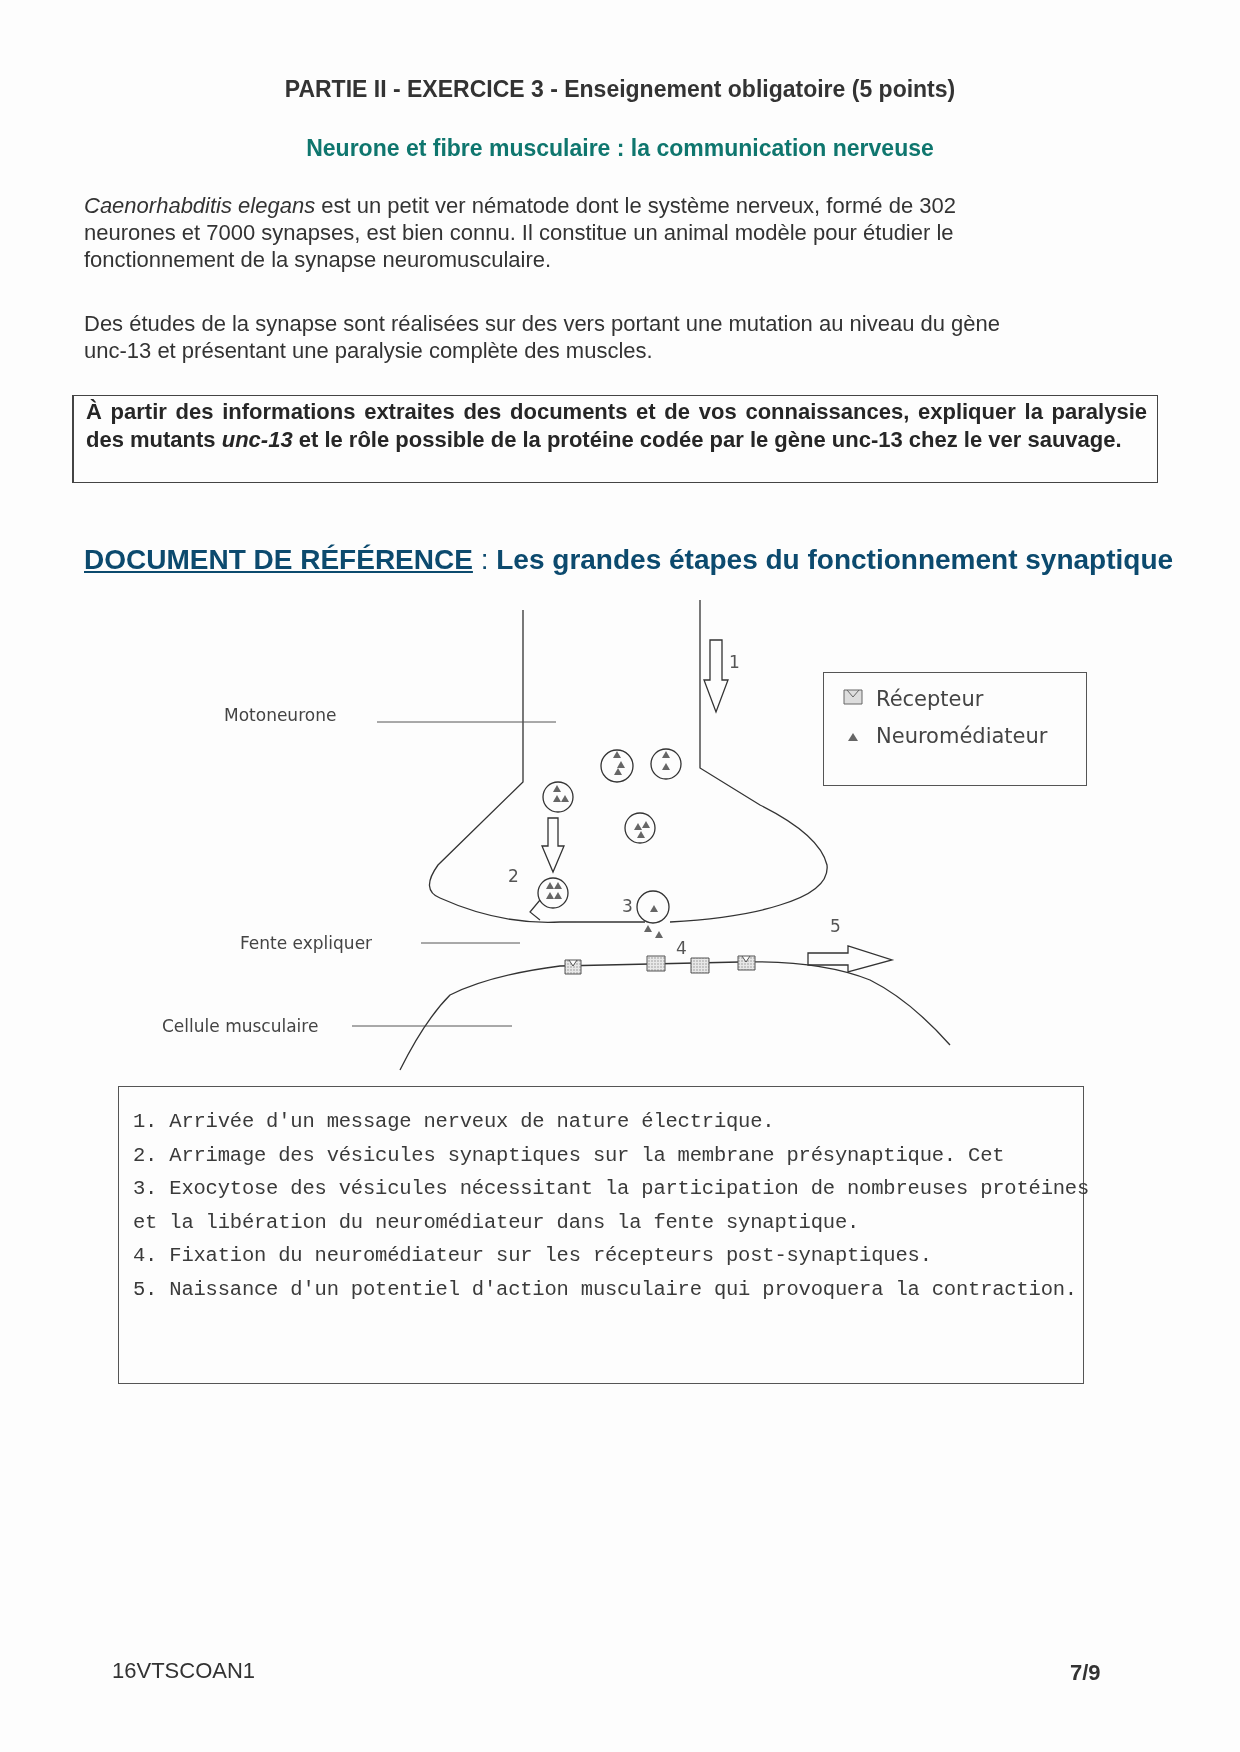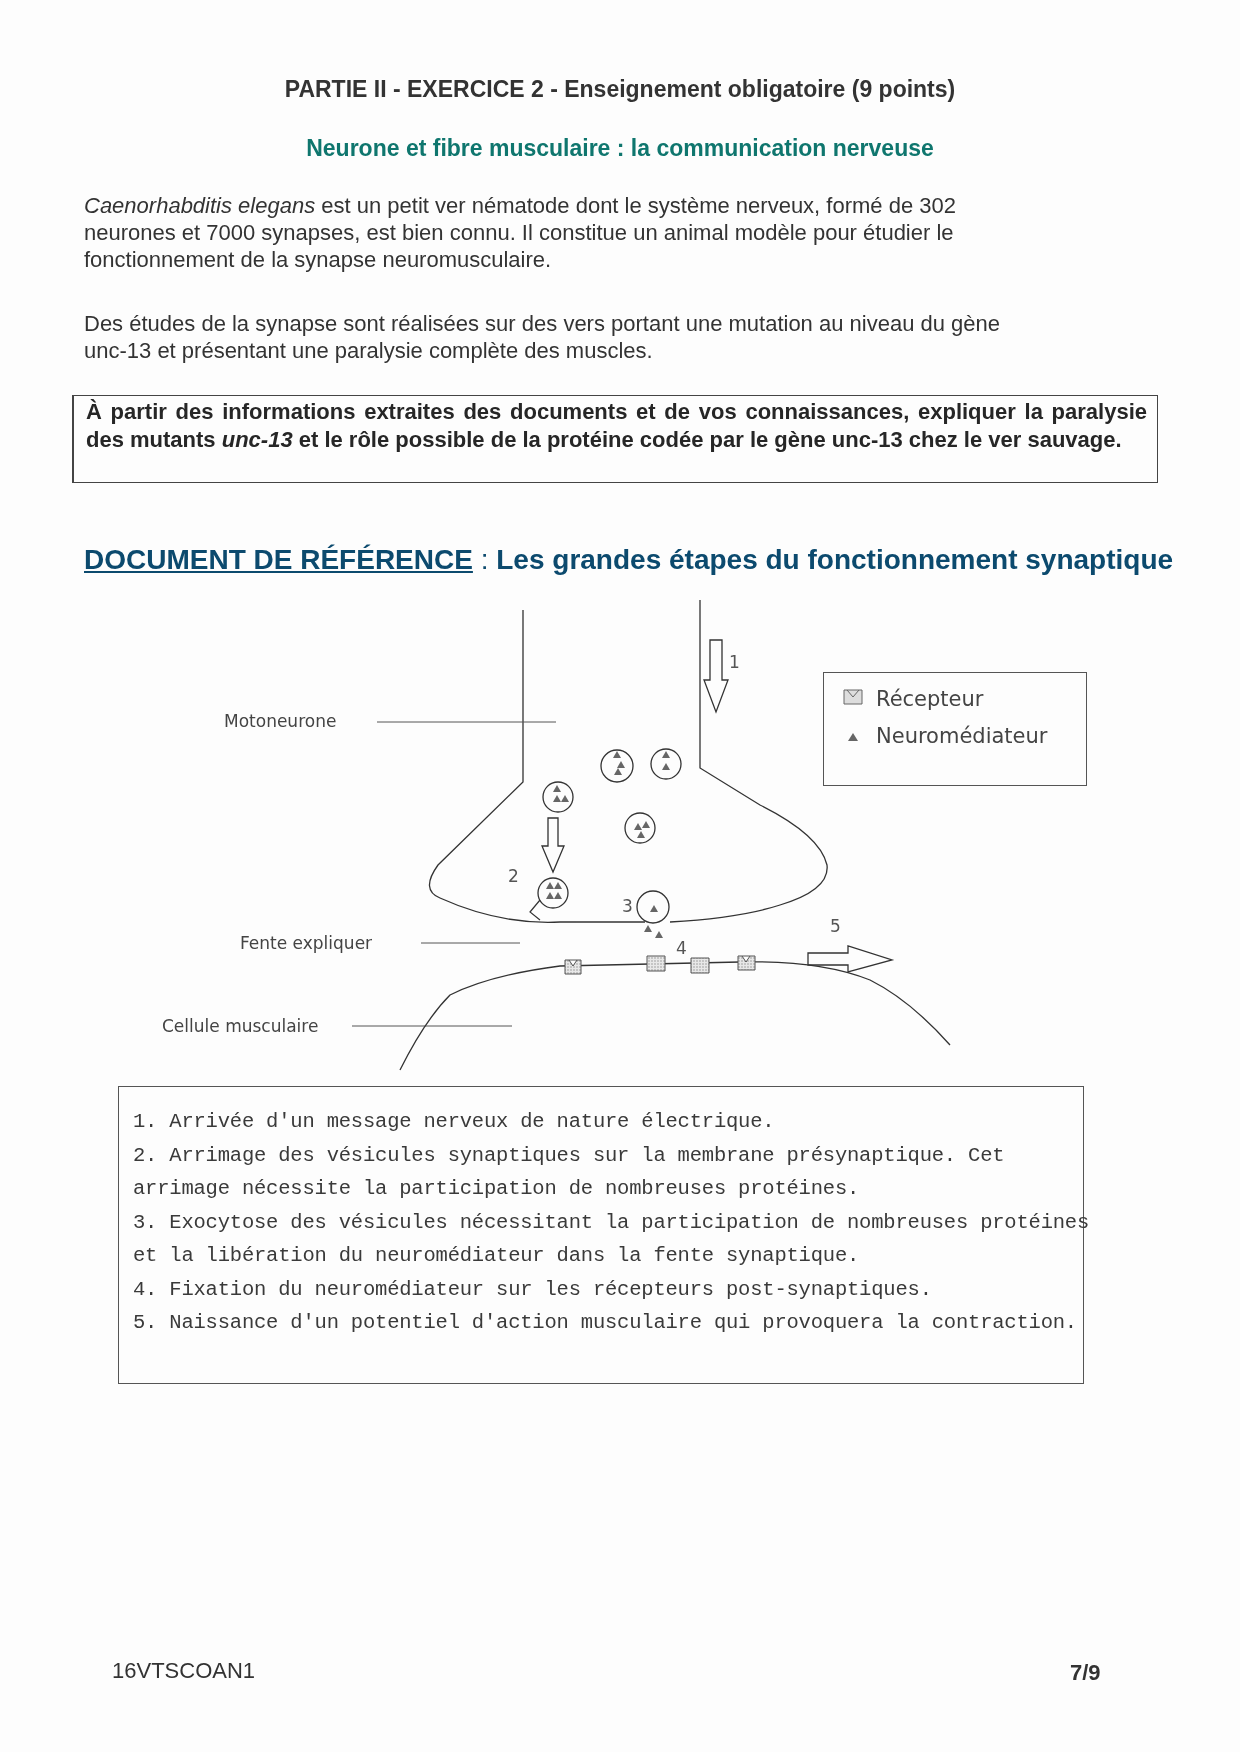--- a/index.html
+++ b/index.html
@@ -55,21 +55,21 @@
     font-family: Liberation Mono, monospace; font-size: 20.5px; line-height: 33.5px;
     color: #3a3a3a; letter-spacing: -0.2px;
   }
   .steps-box div { white-space: nowrap; }
   .footer-left { left: 112px; top: 1658px; font-size: 22px; color: #333; }
   .footer-right { left: 1070px; top: 1660px; font-size: 22px; font-weight: bold; color: #333; }
 </style>
 </head>
 <body>
 
-<div class="abs title1">PARTIE II - EXERCICE 2 - Enseignement obligatoire (9 points)</div>
+<div class="abs title1">PARTIE II - EXERCICE 3 - Enseignement obligatoire (5 points)</div>
 <div class="abs title2">Neurone et fibre musculaire : la communication nerveuse</div>
 
 <div class="abs para" style="top:192px;">
   <div><i>Caenorhabditis elegans</i><span> est un petit ver nématode dont le système nerveux, formé de 302</span></div>
   <div>neurones et 7000 synapses, est bien connu. Il constitue un animal modèle pour étudier le</div>
   <div class="last">fonctionnement de la synapse neuromusculaire.</div>
 </div>
 
 <div class="abs para" style="top:310px;">
   <div>Des études de la synapse sont réalisées sur des vers portant une mutation au niveau du gène</div>
@@ -146,21 +146,21 @@
     </g>
 
     <g stroke="#555" stroke-width="1" fill="url(#dots)">
       <path d="M565 960 h16 v14 h-16 z M569 960 l4 6 l4 -6"></path>
       <path d="M647 956 h18 v15 h-18 z"></path>
       <path d="M691 958 h18 v15 h-18 z"></path>
       <path d="M738 956 h17 v14 h-17 z M742 956 l4 6 l4 -6"></path>
     </g>
   </svg>
 
-  <div class="abs lbl" style="left:224px; top:121px;">Motoneurone</div>
+  <div class="abs lbl" style="left:224px; top:115px;">Motoneurone</div>
   <div class="abs lbl" style="left:240px; top:343px;">Fente expliquer</div>
   <div class="abs lbl" style="left:162px; top:426px;">Cellule musculaire</div>
 
   <div class="abs num" style="left:729px; top:62px;">1</div>
   <div class="abs num" style="left:508px; top:276px;">2</div>
   <div class="abs num" style="left:622px; top:306px;">3</div>
   <div class="abs num" style="left:676px; top:348px;">4</div>
   <div class="abs num" style="left:830px; top:326px;">5</div>
 </div>
 
@@ -180,21 +180,20 @@
           <path d="M1 10 L6 2 L11 10 z" fill="#666"></path>
         </svg>
     </span>
     <span>Neuromédiateur</span>
   </div>
 </div>
 
 <div class="abs steps-box">
   <div>1. Arrivée d'un message nerveux de nature électrique.</div>
   <div>2. Arrimage des vésicules synaptiques sur la membrane présynaptique. Cet</div>
-  <div>arrimage nécessite la participation de nombreuses protéines.</div>
   <div>3. Exocytose des vésicules nécessitant la participation de nombreuses protéines</div>
   <div>et la libération du neuromédiateur dans la fente synaptique.</div>
   <div>4. Fixation du neuromédiateur sur les récepteurs post-synaptiques.</div>
   <div>5. Naissance d'un potentiel d'action musculaire qui provoquera la contraction.</div>
 </div>
 
 <div class="abs footer-left">16VTSCOAN1</div>
 <div class="abs footer-right">7/9</div>
 
 </body></html>

